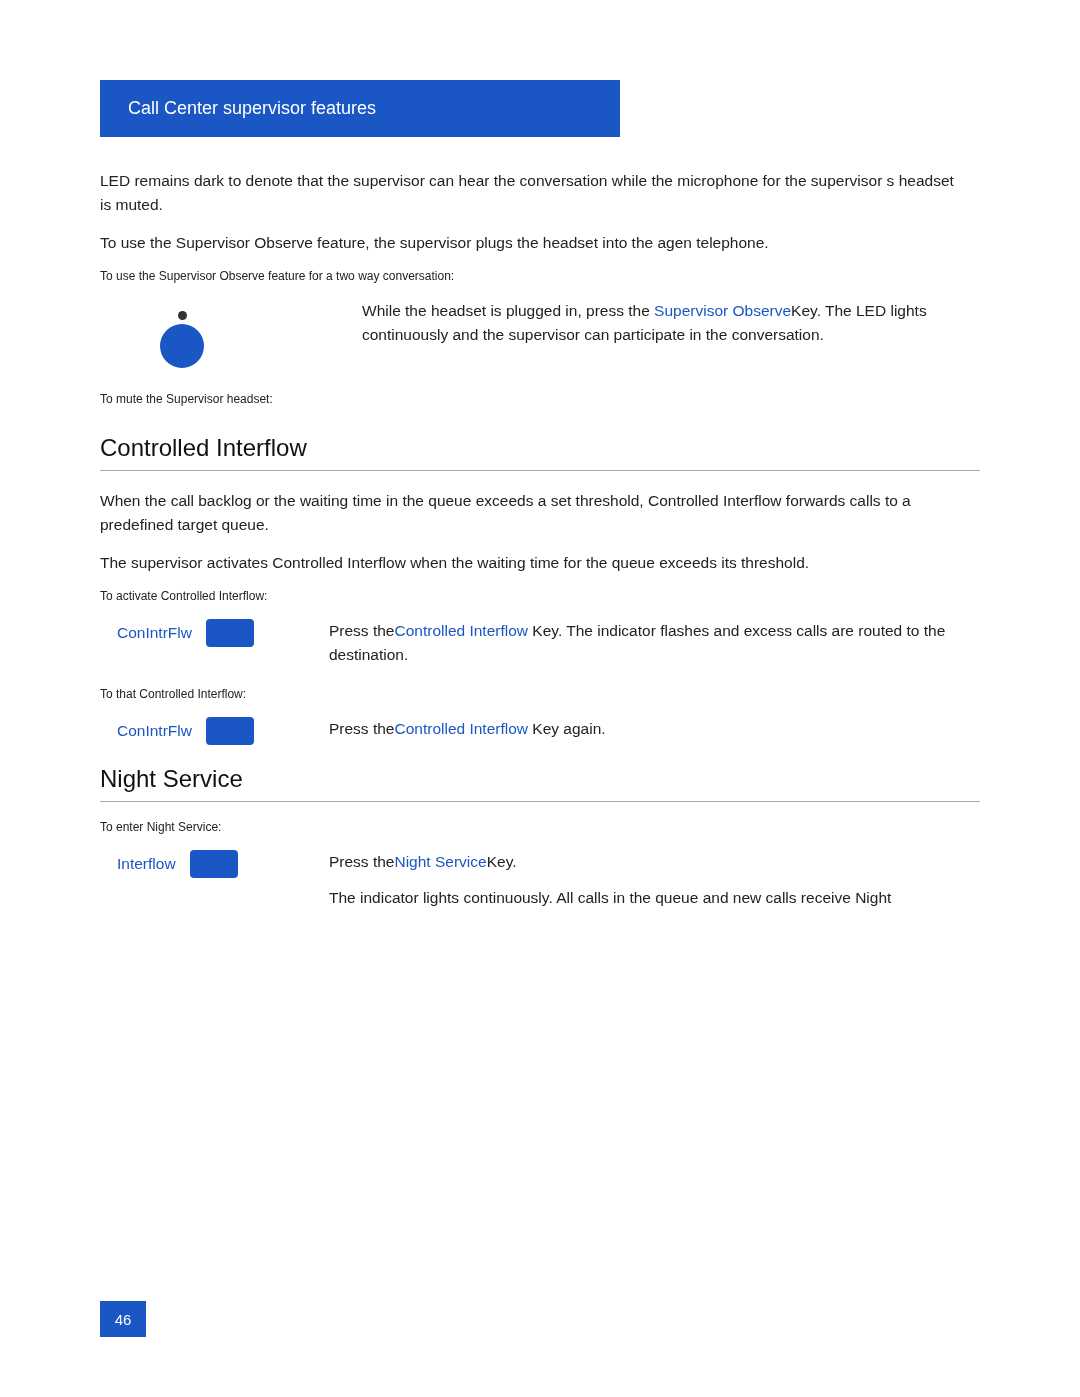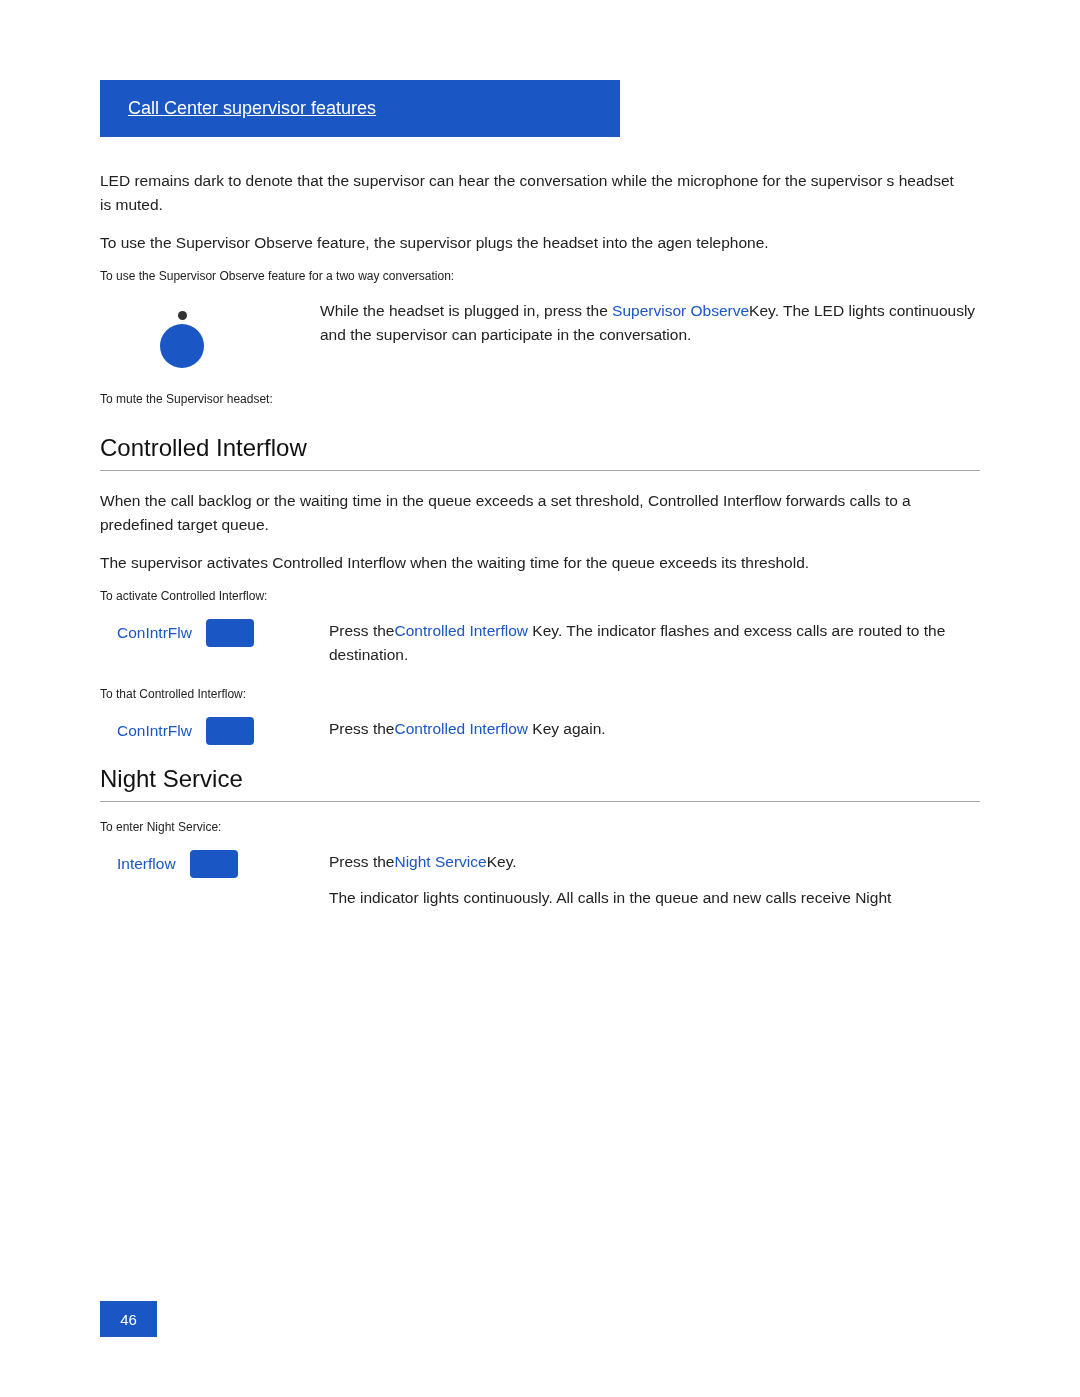--- a/index.html
+++ b/index.html
@@ -31,21 +31,20 @@
       padding: 18px 28px;
       display: inline-block;
       margin-bottom: 32px;
       min-width: 520px;
     }
 
     .header-banner-text {
       font-size: 18px;
       color: #ffffff;
       font-weight: 400;
-      text-decoration: underline;
     }
 
     .body-text {
       font-size: 15.5px;
       line-height: 1.55;
       color: #222222;
       margin-bottom: 14px;
       max-width: 860px;
     }
 
@@ -55,20 +54,21 @@
       margin-bottom: 16px;
       margin-top: 10px;
     }
 
     .bullet-section {
       display: flex;
       flex-direction: row;
       align-items: flex-start;
       margin-bottom: 24px;
       margin-top: 8px;
+      gap: 42px;
     }
 
     .bullet-left {
       display: flex;
       align-items: flex-start;
       min-width: 200px;
       padding-left: 60px;
       padding-top: 10px;
     }
 
@@ -163,21 +163,21 @@
       font-size: 15.5px;
       line-height: 1.55;
       padding-left: 20px;
       color: #222222;
     }
 
     .page-number-box {
       position: absolute;
       bottom: 60px;
       left: 100px;
-      width: 57px;
+      width: 46px;
       height: 36px;
       background: #1a56c4;
       display: flex;
       align-items: center;
       justify-content: center;
     }
 
     .page-number-text {
       color: #ffffff;
       font-size: 15px;

